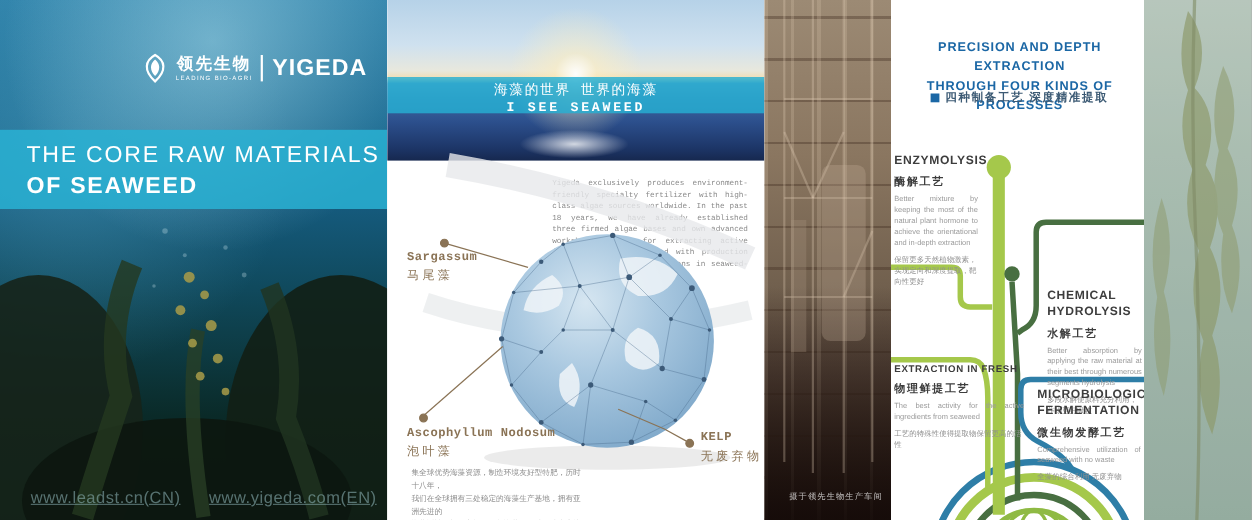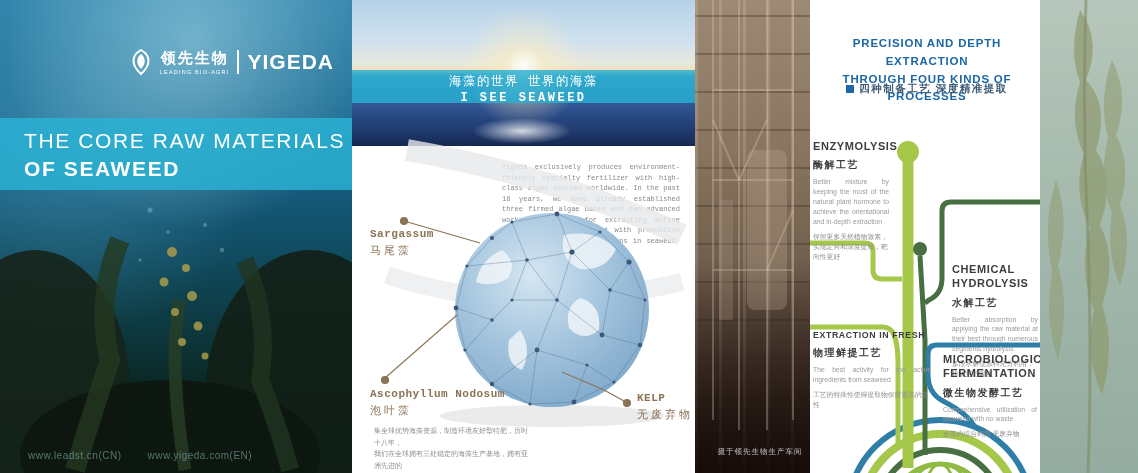--- a/index.html
+++ b/index.html
@@ -20,21 +20,21 @@
   .pl-logo-sub{font-size:5.5px;letter-spacing:1.2px;margin-top:1px;}
   .pl-logo-bar{width:2px;height:24px;background:#fff;margin:0 8px;}
   .pl-logo-brand{font-weight:bold;font-size:21px;letter-spacing:1px;}
   .pl-banner{position:absolute;left:0;right:0;top:118px;height:72px;
     background:rgba(41,178,212,.85);color:#fff;padding:9px 0 0 24px;}
   .pl-t1{font-weight:normal;font-size:21px;letter-spacing:1.6px;line-height:27px;white-space:nowrap;}
   .pl-t2{display:flex;align-items:baseline;gap:32px;line-height:29px;}
   .pl-t2-en{font-weight:bold;font-size:21px;letter-spacing:1.6px;}
   .pl-t2-cn{font-weight:bold;font-size:19px;letter-spacing:2px;}
   .pl-urls{position:absolute;left:28px;bottom:12px;display:flex;gap:26px;
-    color:rgba(150,190,193,.55);font-size:10px;letter-spacing:.5px;}
+    color:rgba(150,190,193,.55);font-size:15px;letter-spacing:.5px;text-decoration:underline;}
 
   
   .panel-mid{position:relative;width:343px;height:473px;background:#fff;overflow:hidden;font-family:Liberation Mono, monospace;}
   .pm-ocean{position:absolute;top:0;left:0;width:343px;height:146px;
     background:
       radial-gradient(circle at 50% 46%, rgba(255,255,255,.95), rgba(255,238,190,.55) 10%, rgba(255,238,190,0) 32%),
       linear-gradient(180deg,#b6d2e8 0%,#cfe1ef 28%,#e8e8dd 44%,#f2ddb2 49%,#5d86b4 52%,#3c66a0 62%,#2c4f8c 76%,#1d3668 92%,#16284f 100%);}
   .pm-ocean-glow{position:absolute;left:120px;top:118px;width:100px;height:26px;
     background:radial-gradient(ellipse at center, rgba(255,255,255,.8), rgba(255,255,255,0) 70%);}
   .pm-banner{position:absolute;left:0;right:0;top:70px;height:33px;background:rgba(38,176,211,.82);

